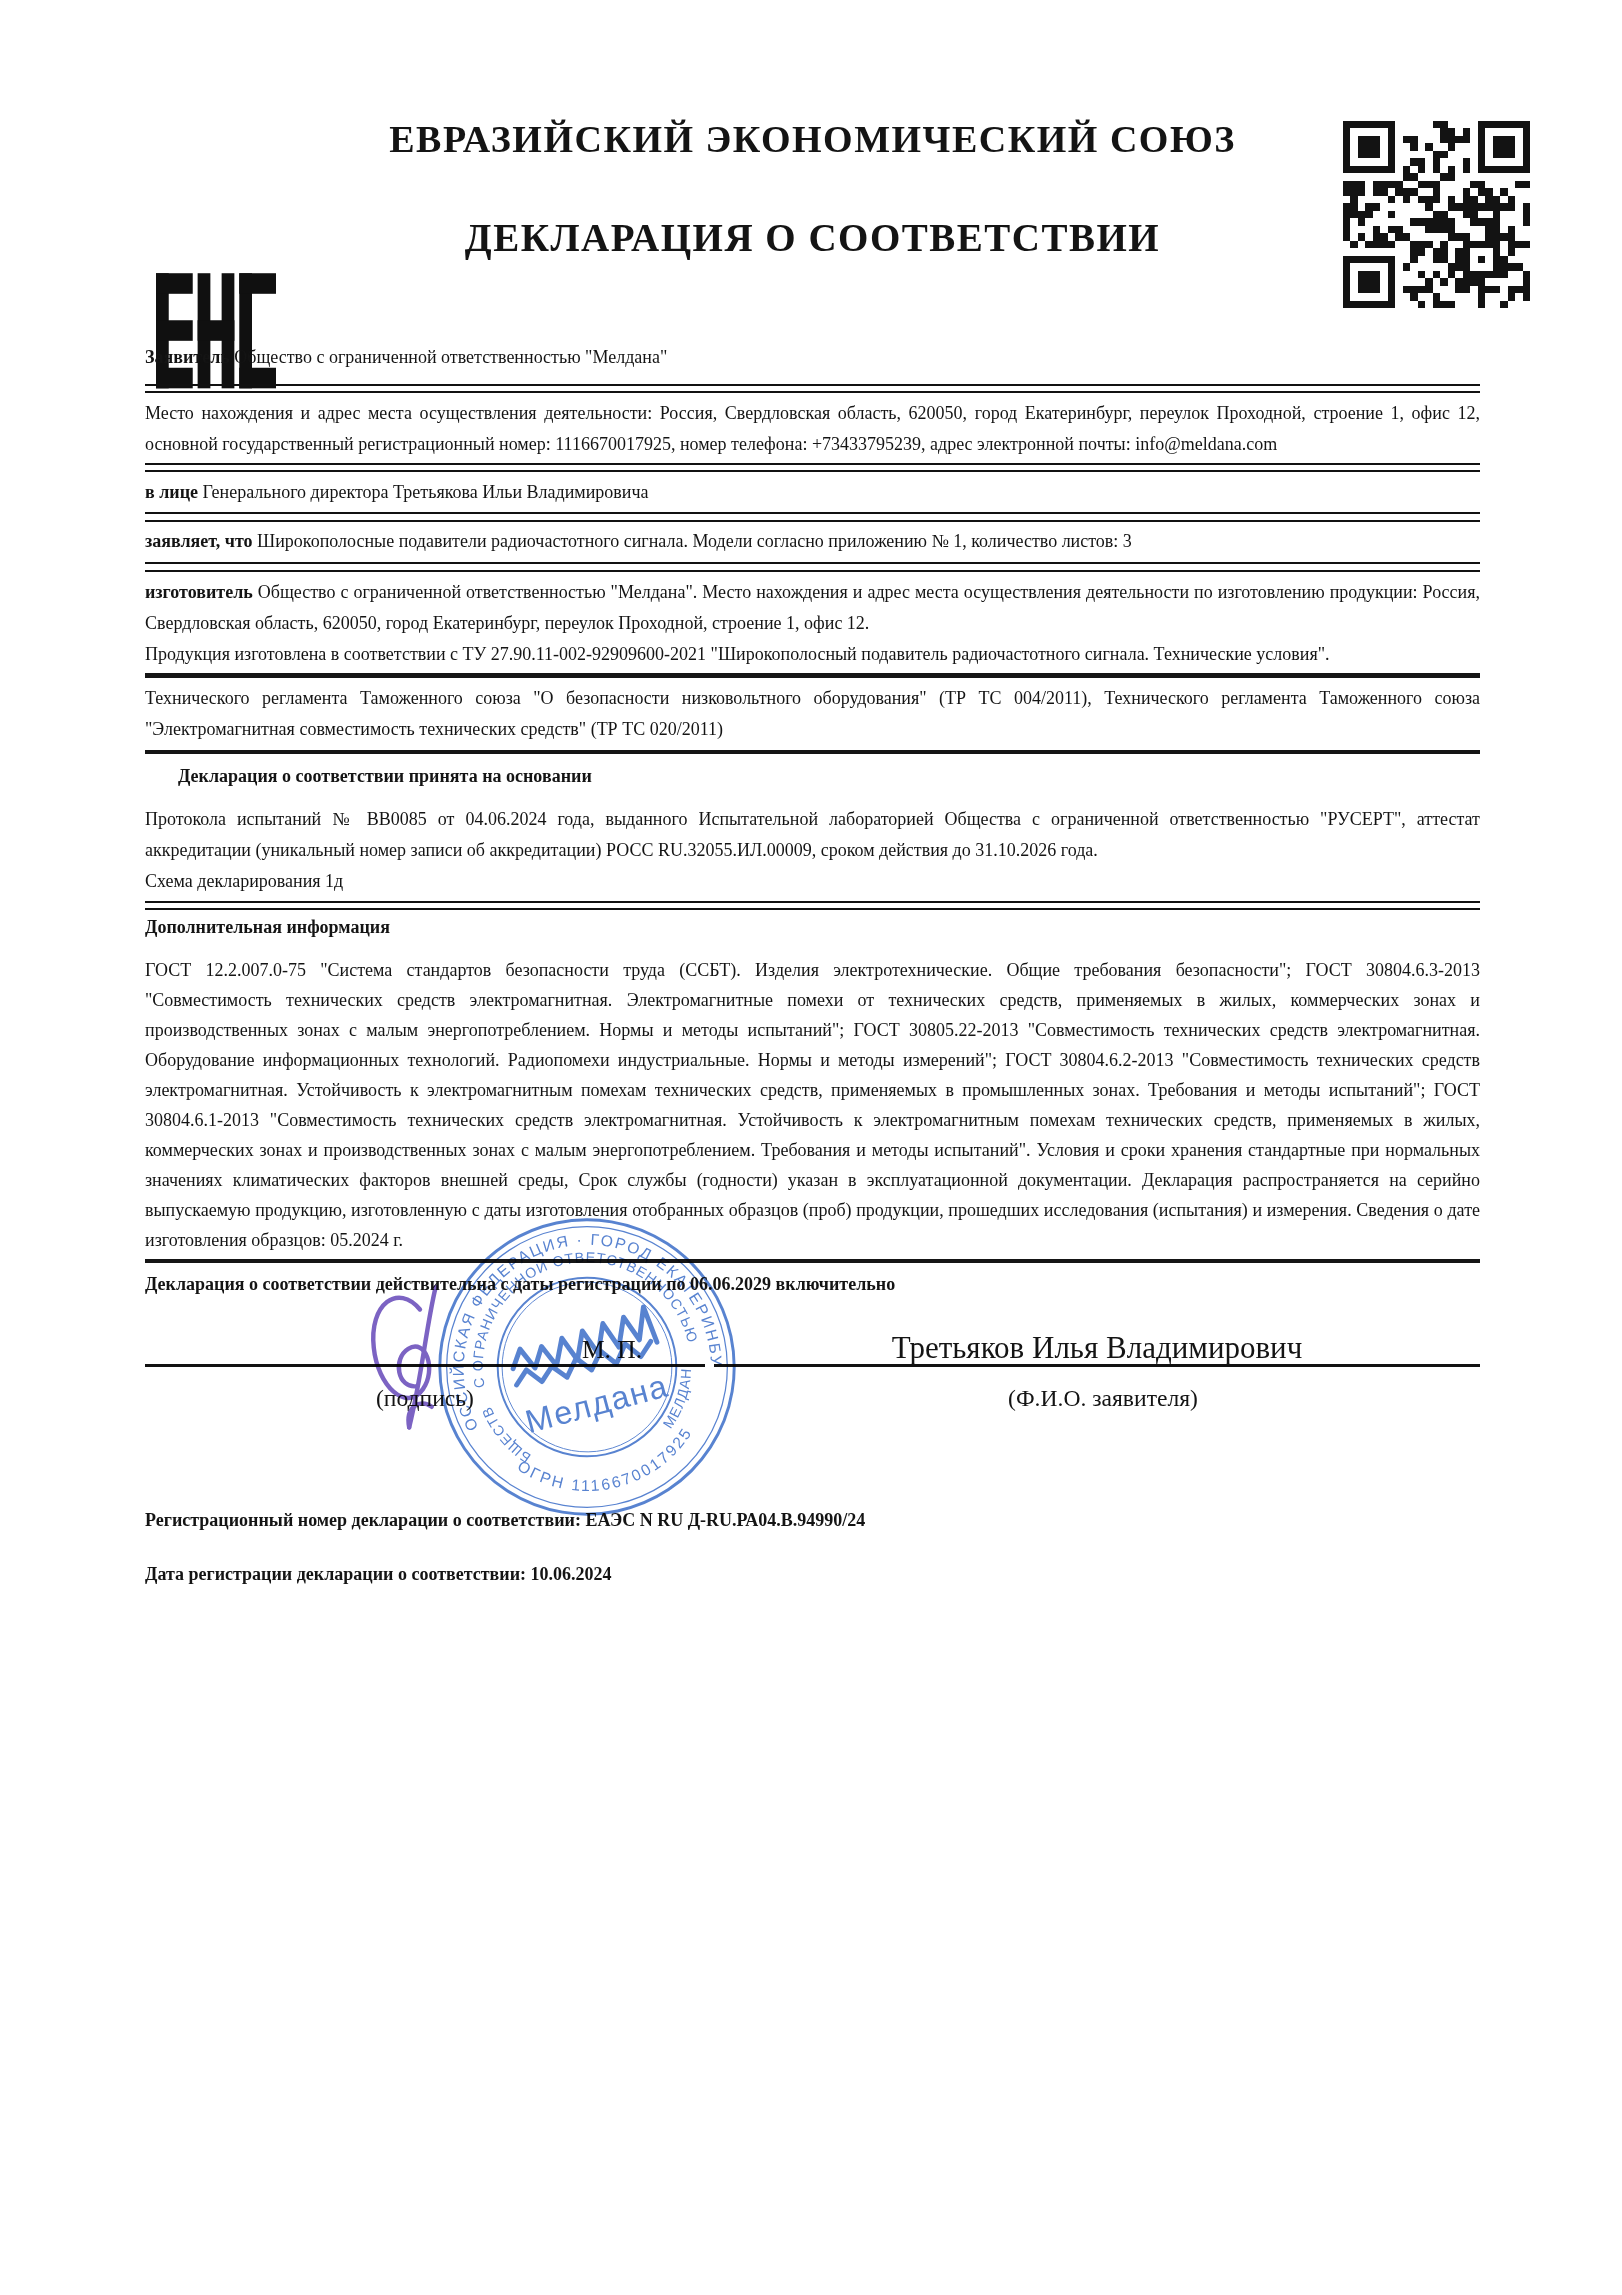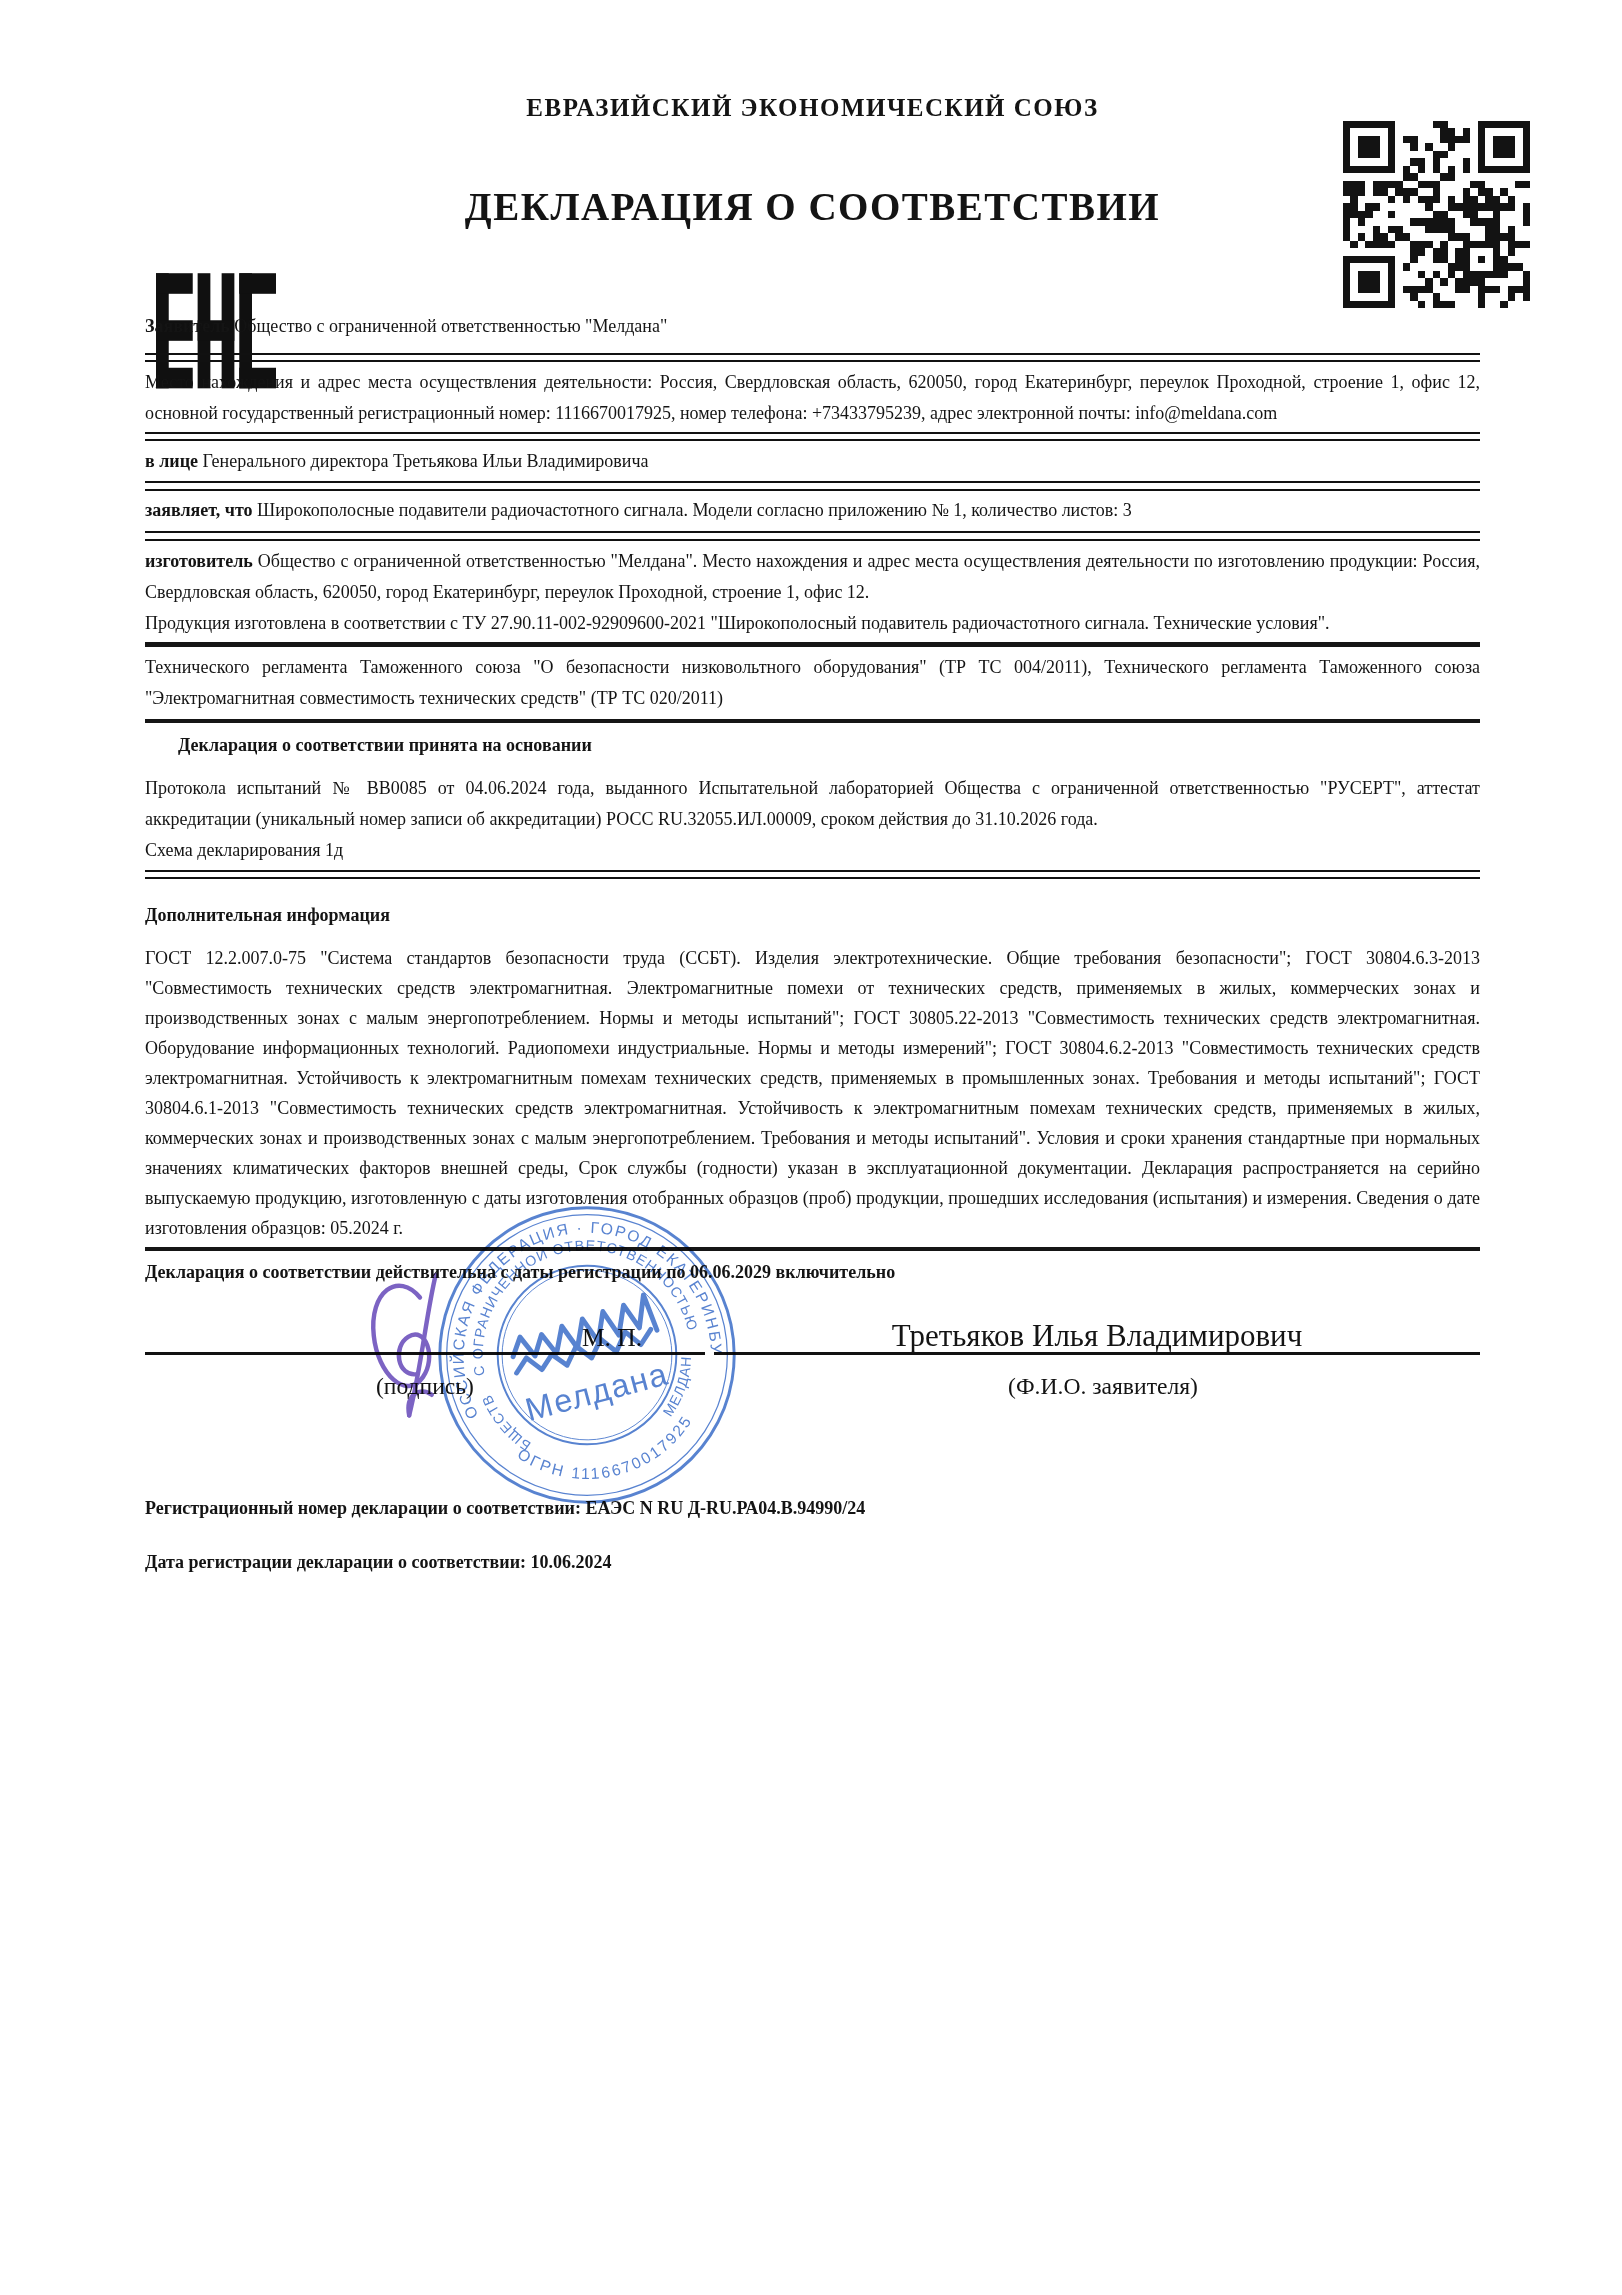--- a/index.html
+++ b/index.html
@@ -10,41 +10,41 @@
     font-family:"Liberation Serif","DejaVu Serif",serif;
     color:#141414;
     overflow:hidden;
     margin:0 auto;
   }
   .content{position:absolute;left:145px;top:0;width:1335px;}
   .b{font-weight:700;}
   p{margin:0;font-size:18px;line-height:31px;}
   .just{text-align:justify;}
   .title-block{text-align:center;font-weight:700;letter-spacing:1.5px;}
-  .t1{margin-top:87px;font-size:25px;line-height:42px;}
+  .t1{margin-top:118px;font-size:38px;line-height:42px;}
   .t2{margin-top:57px;font-size:39px;line-height:42px;}
   .applicant{margin-top:83px;}
   .rule{height:5.4px;border-top:2px solid #111;border-bottom:2px solid #111;}
   .rule-s{height:4.4px;background:#151515;}
   .m-r1{margin-top:10.8px;}
   .address{margin-top:4.9px;}
   .m-r2{margin-top:2.9px;}
   .inperson{margin-top:4.9px;}
   .m-r3{margin-top:3.9px;}
   .declares{margin-top:4.9px;}
   .m-r4{margin-top:4.9px;}
   .manufacturer{margin-top:4.9px;}
   .m-r5{margin-top:3.9px;}
   .complies-h{margin-top:7.9px;}
   .complies-t{margin-top:4.9px;}
   .m-r6{margin-top:4.9px;}
   .basis-h{margin-top:6.9px;margin-left:33px;}
   .basis-t{margin-top:11.8px;}
   .m-r7{margin-top:3.9px;}
-  .add-h{margin-top:21px;}
+  .add-h{margin-top:2px;}
   .add-t{margin-top:11.8px;line-height:30px;}
   .m-r8{margin-top:3.9px;}
   .validity{margin-top:5.9px;}
   .sig-area{position:relative;margin-top:6.9px;height:192px;}
   .sig-line{position:absolute;height:3.4px;background:#111;top:57px;}
   .sig-line.left{left:0;width:560px;}
   .sig-line.right{left:569px;width:766px;}
   .mp{position:absolute;left:403px;top:28.5px;width:128px;text-align:center;font-size:25.5px;z-index:1;}
   .sig-name{position:absolute;left:569px;top:23.6px;width:766px;text-align:center;font-size:31px;}
   .cap{position:absolute;top:78px;font-size:23.6px;text-align:center;}

